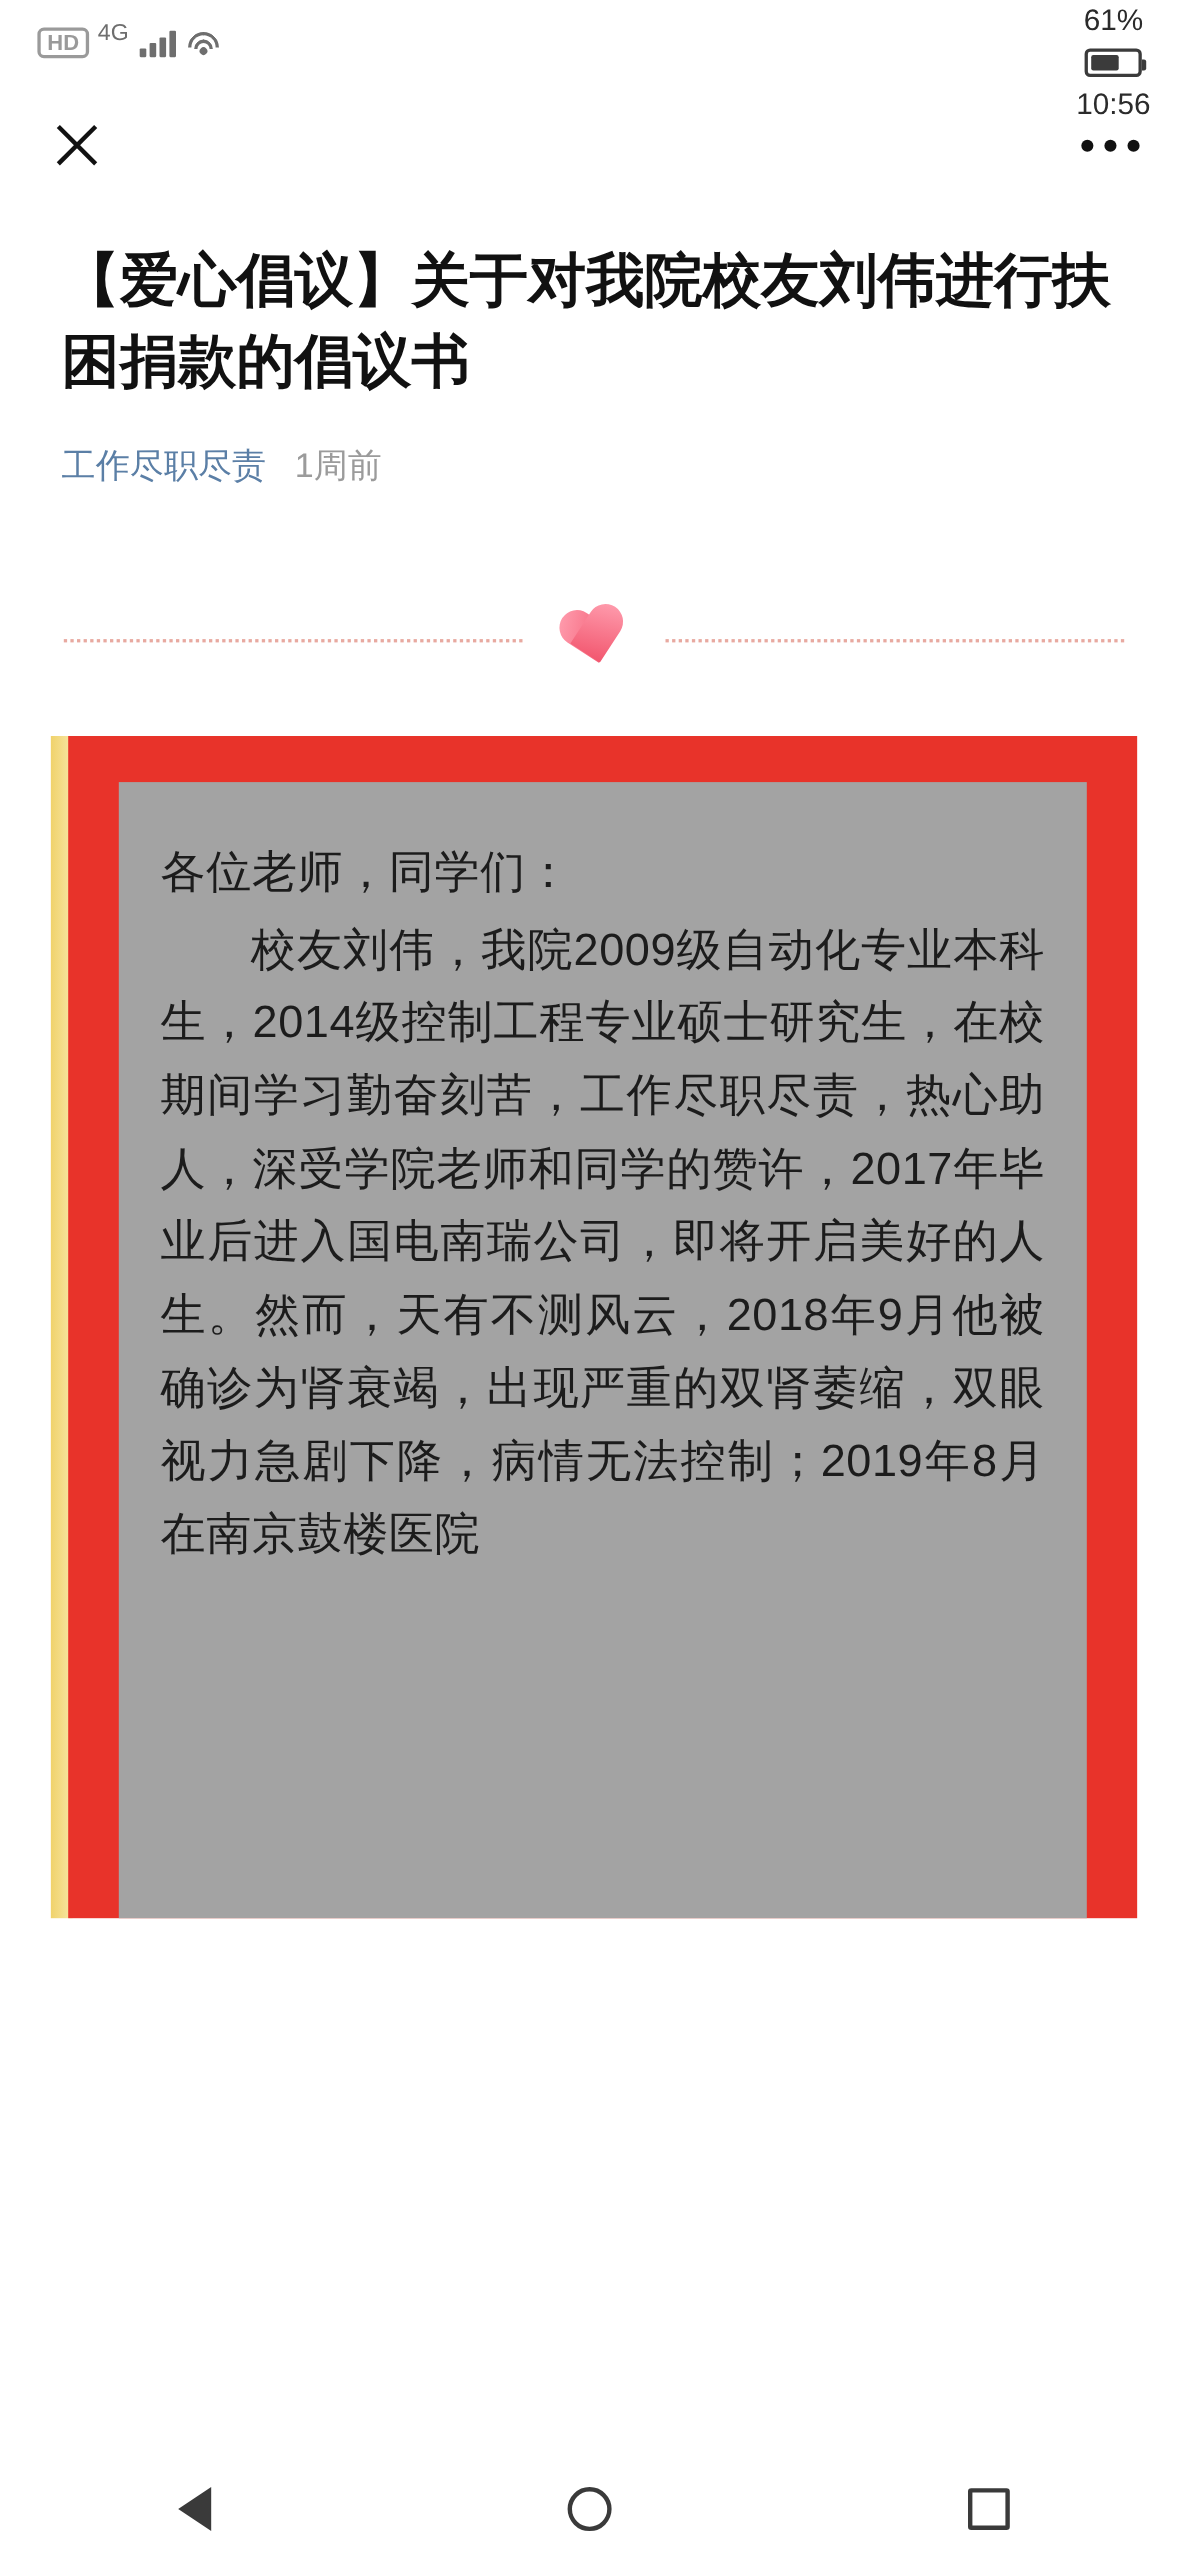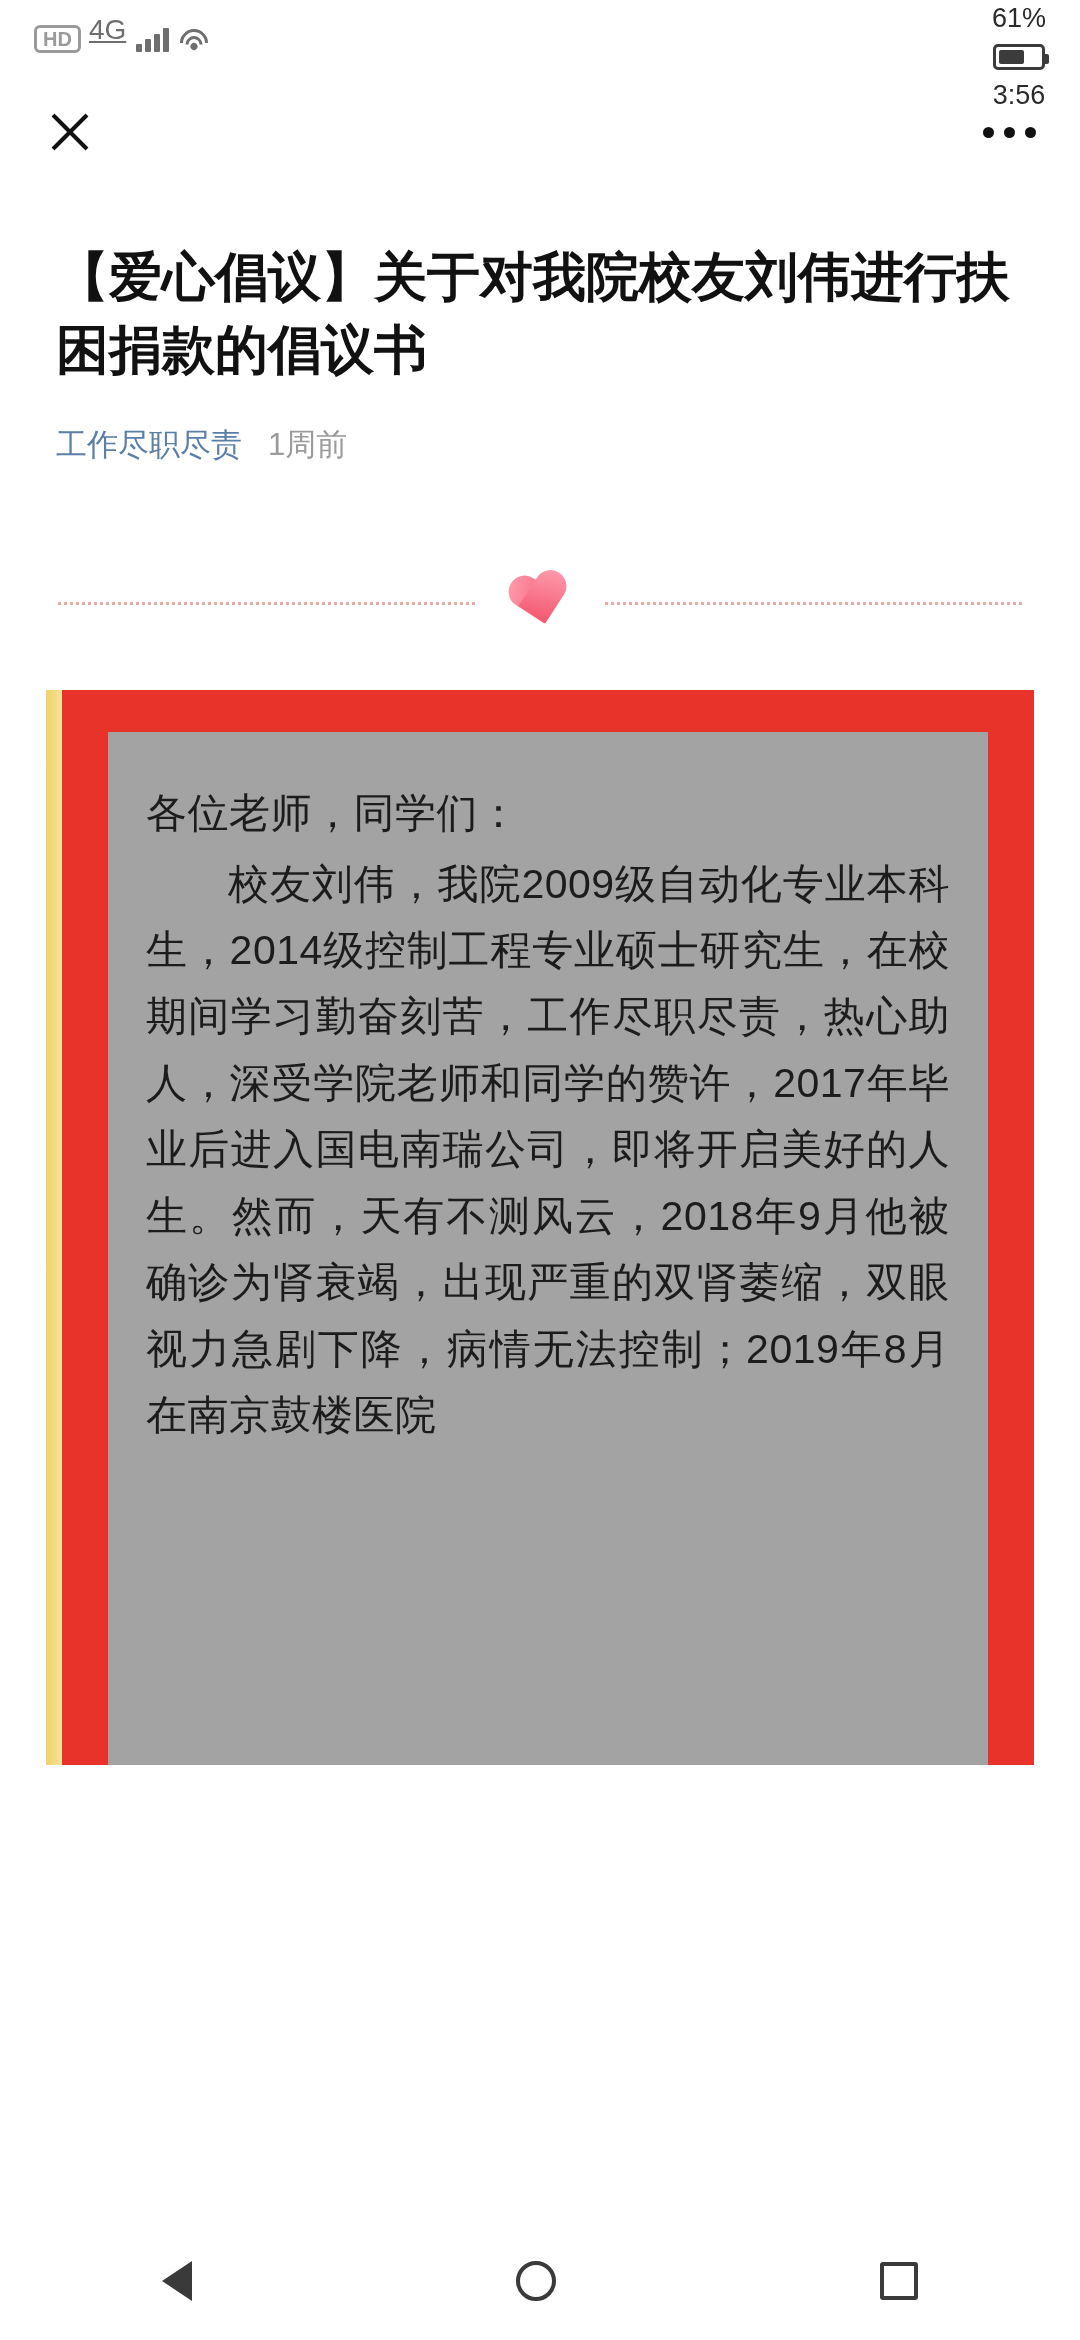--- a/index.html
+++ b/index.html
@@ -16,21 +16,21 @@
     display:flex; align-items:center;
     padding:0 34px;
     color:#2b2b2b;
   }
   .sb-left { display:flex; align-items:center; gap:10px; }
   .hd-badge {
     border:3px solid #9a9a9a; border-radius:6px;
     color:#9a9a9a; font-size:20px; font-weight:bold;
     padding:1px 6px; line-height:1;
   }
-  .net-label { font-size:28px; color:#6e6e6e; position:relative; top:-9px; margin-left:-2px;text-decoration:underline;}
+  .net-label { font-size:21px; color:#6e6e6e; position:relative; top:-9px; margin-left:-2px;}
   .signal { display:flex; align-items:flex-end; gap:3px; height:26px; }
   .signal i { width:6px; background:#6e6e6e; display:block; border-radius:1px;}
   .signal i:nth-child(1){height:8px;}
   .signal i:nth-child(2){height:13px;}
   .signal i:nth-child(3){height:18px;}
   .signal i:nth-child(4){height:24px;}
   .wifi { width:30px; height:24px; position:relative; }
   .wifi span {
     position:absolute; left:50%; transform:translateX(-50%) rotate(45deg);
     border:3px solid #6e6e6e; border-radius:50%;
@@ -74,21 +74,21 @@
   .close-btn:before { transform:rotate(45deg); }
   .close-btn:after  { transform:rotate(-45deg); }
   .more-btn { display:flex; gap:10px; align-items:center; cursor:pointer;}
   .more-btn i { width:11px; height:11px; border-radius:50%; background:#111; display:block;}
 
   
   .article { padding:0 56px; }
   .art-title {
     font-size:53px; line-height:1.38; color:#111;
     font-weight:700; letter-spacing:0px;
-    margin-top:54px;
+    margin-top:33px;
   }
   .art-meta {
     margin-top:38px;
     display:flex; align-items:baseline; gap:26px;
     font-size:31px;
   }
   .art-account { color:#5b7fa6; }
   .art-time { color:#9b9b9b; }
 
   
@@ -191,21 +191,21 @@
         <span class="c"></span>
       </span>
   </div>
   <div class="sb-spacer"></div>
   <div class="sb-right">
     <span class="alarm"></span>
     <span>61%</span>
     <span class="battery">
         <i style="width:62%"></i>
       </span>
-    <span>3:56</span>
+    <span>10:56</span>
   </div>
 </div>
 
 <div class="topbar">
   <div class="close-btn"></div>
   <div class="more-btn">
       <i></i>
       <i></i>
       <i></i>
     </div>

